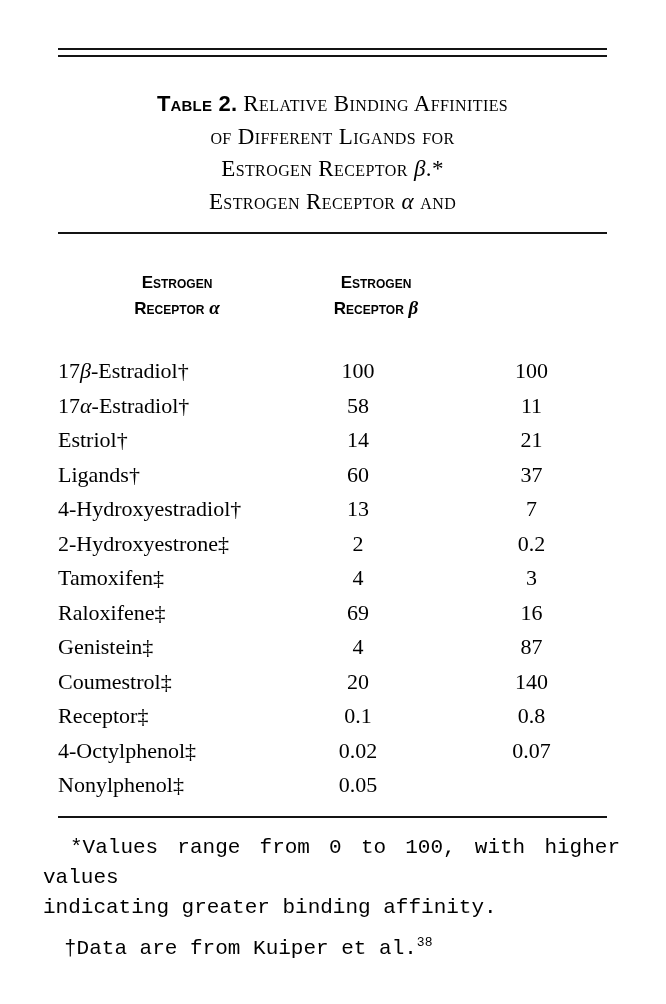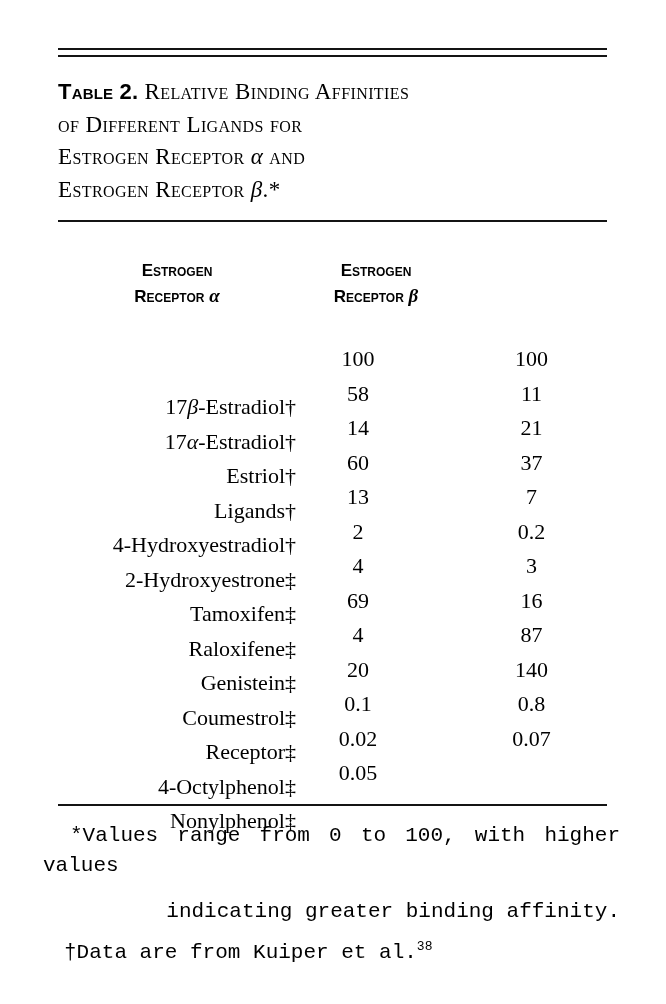--- a/index.html
+++ b/index.html
@@ -18,22 +18,22 @@
   }
   
   .double-rule { margin-top: 48px; }
   .double-rule .rl { height: 2px; background: #141414; }
   .double-rule .gap { height: 5px; background: transparent; }
   .rule { height: 2px; background: #141414; }
   .rule.after-title { margin-top: 14px; }
   .rule.after-body  { margin-top: 13px; }
   
   .title {
-    margin-top: 19px;
-    text-align: left;
+    margin-top: 31px;
+    text-align: center;
     font-variant: small-caps;
     font-size: 23px;
     line-height: 32.5px;
     letter-spacing: 0.4px;
   }
   .title .t-label {
     font-family: "Liberation Sans", sans-serif;
     font-weight: 700;
     font-size: 22px;
     letter-spacing: 0.2px;
@@ -68,58 +68,58 @@
   
   .tbody { margin-top: 33px; }
   .trow {
     display: grid;
     grid-template-columns: 238px 124px 1fr;
     height: 34.5px;
     line-height: 34.5px;
     font-size: 22px;
     white-space: nowrap;
   }
-  .td-name { text-align: right; overflow: visible; margin-top: 48px; }
+  .td-name { text-align: left; overflow: visible; }
   .td-val  { text-align: center; }
   .td-beta { padding-left: 36px; }
   
   .footnotes {
     margin-left: 43px;
     width: 577px;
     font-size: 21px;
     line-height: 30px;
     font-family: Liberation Mono, monospace;
   }
   .fn-star { margin-top: 15px; }
   .fn-star .l1 {
     text-indent: 27px;
     text-align: justify;
     text-align-last: justify;
   }
-  .fn-star .l2 { text-align: right; margin-top: 16px; }
+  .fn-star .l2 { text-align: left; }
   .fn { margin-top: 11px; text-indent: 21px; }
   .fn sup { font-size: 13px; line-height: 0; }
 </style>
 </head>
 <body>
 
 <div class="page">
   <div class="content">
 
     <div class="double-rule">
       <div class="rl"></div>
       <div class="gap"></div>
       <div class="rl"></div>
     </div>
 
     <div class="title">
       <div class="t-line"><span class="t-label">Table 2.</span><span> Relative Binding Affinities</span></div>
       <div class="t-line">of Different Ligands for</div>
+      <div class="t-line"><span>Estrogen Receptor </span><span class="gk">β</span><span>.*</span></div>
       <div class="t-line"><span>Estrogen Receptor </span><span class="gk">α</span><span> and</span></div>
-      <div class="t-line"><span>Estrogen Receptor </span><span class="gk">β</span><span>.*</span></div>
     </div>
 
     <div class="rule after-title"></div>
 
     <div class="thead">
       <div class="th th-c">
         <div>Estrogen</div>
         <div><span>Receptor </span><span class="hgk">α</span></div>
       </div>
       <div class="th th-c th-beta">

